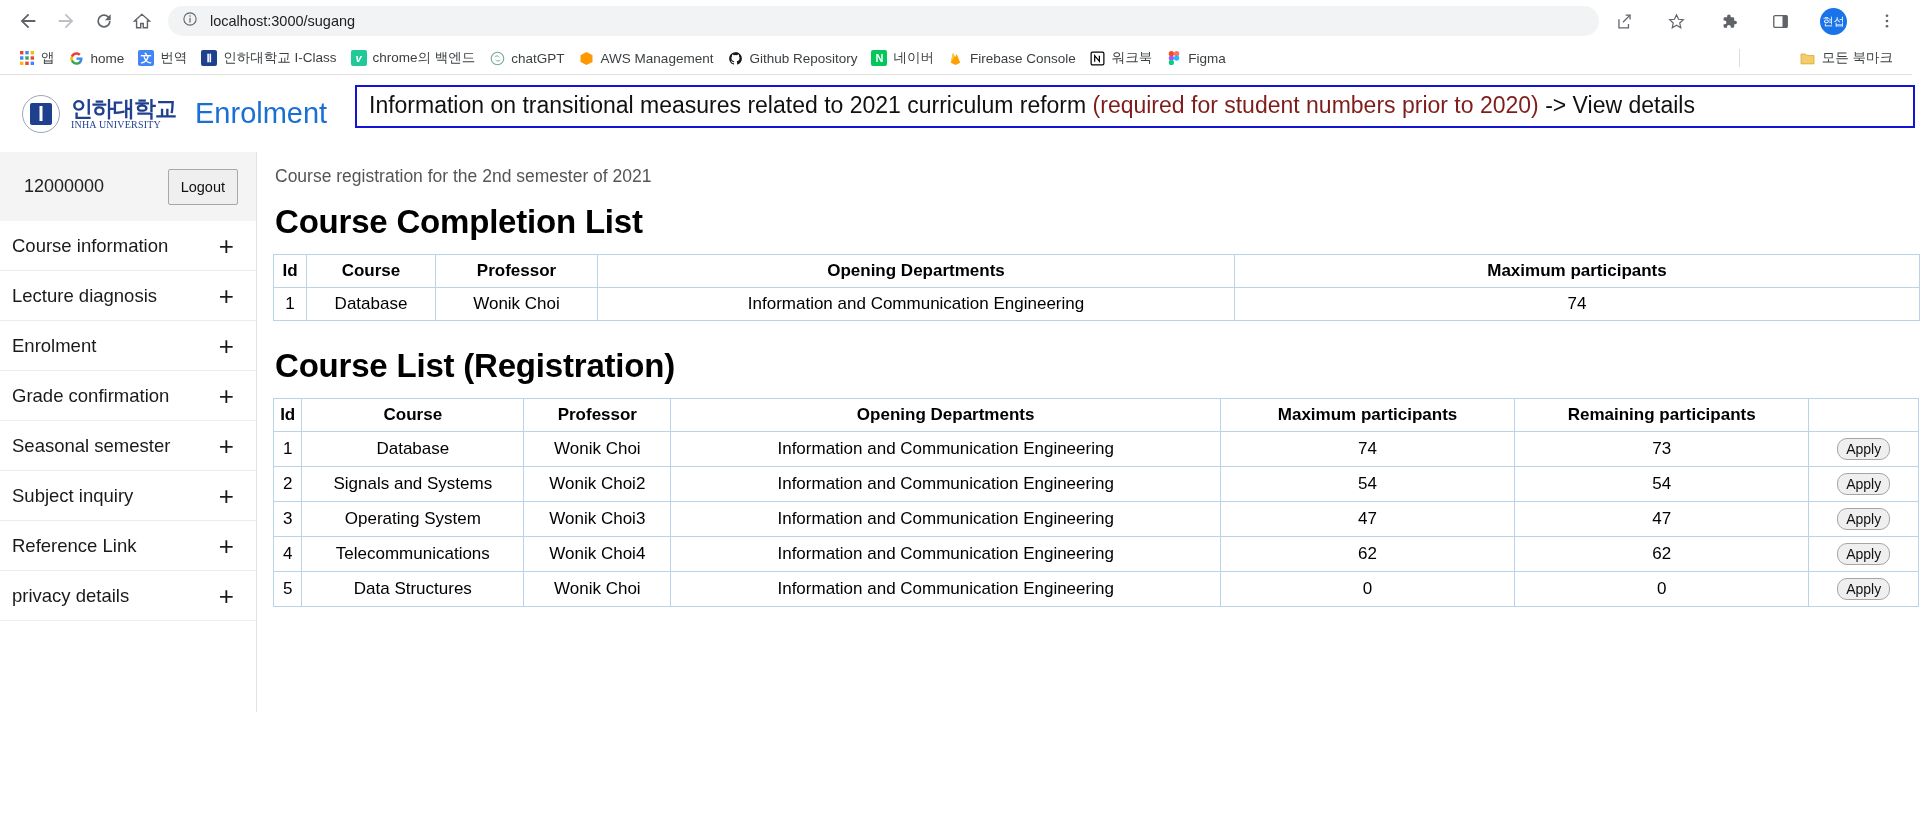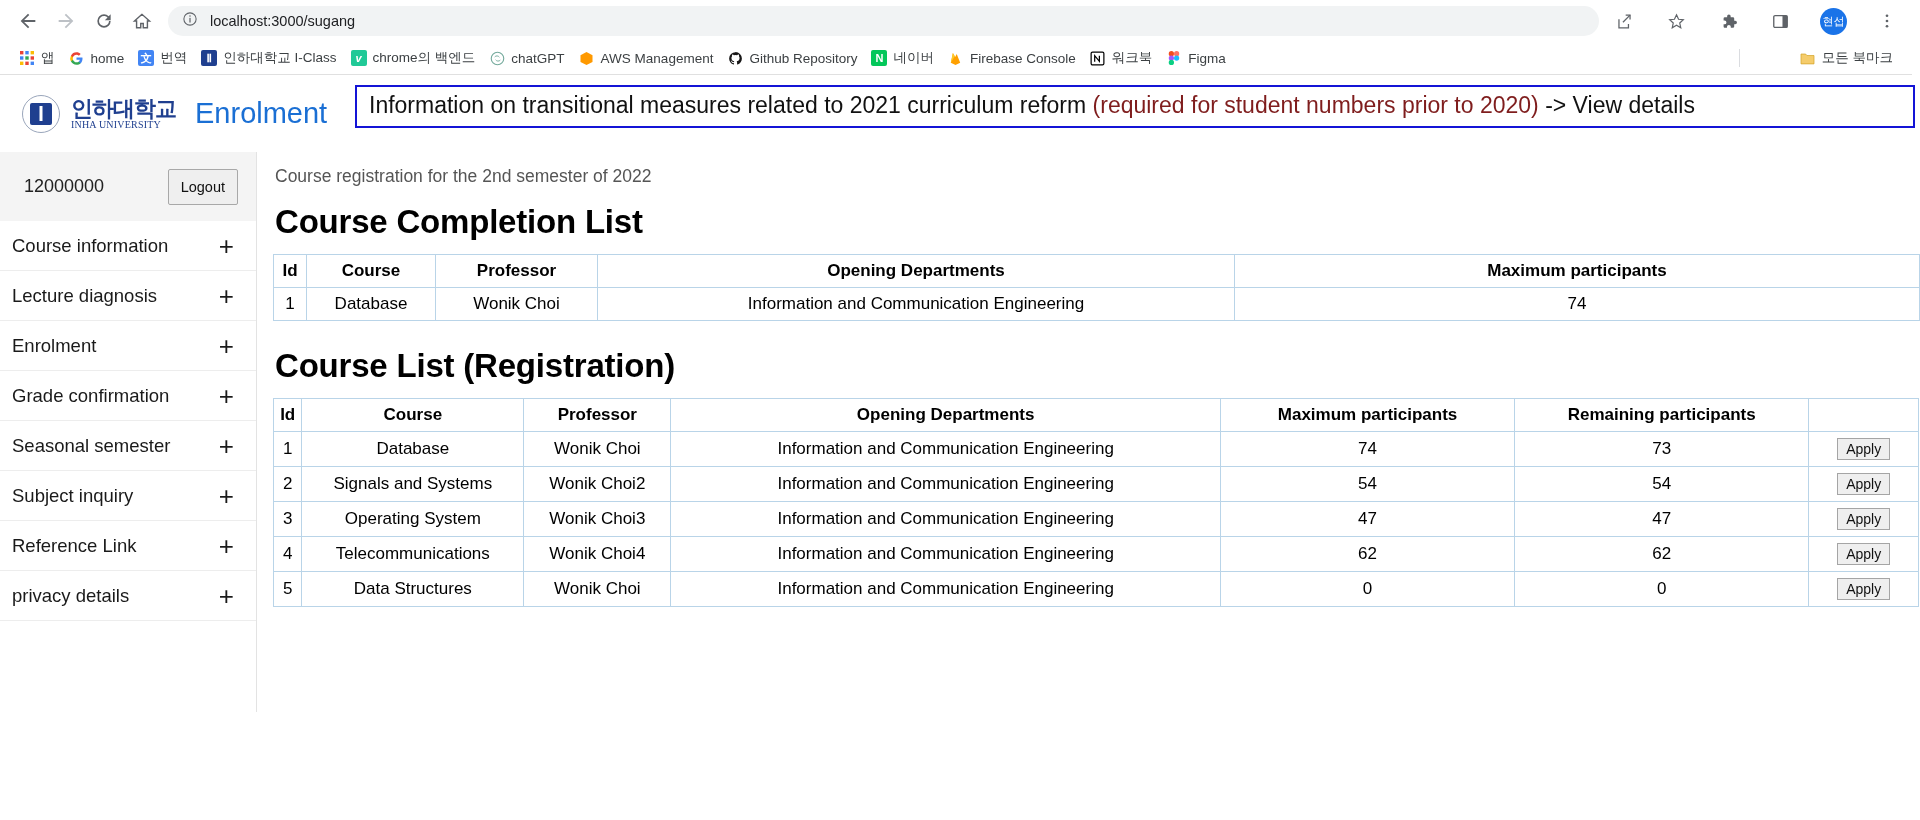--- a/index.html
+++ b/index.html
@@ -286,21 +286,21 @@
   .t-reg col.c-course{ width: 172px; }
   .t-reg col.c-prof  { width: 114px; }
   .t-reg col.c-dept  { width: 426px; }
   .t-reg col.c-max   { width: 228px; }
   .t-reg col.c-rem   { width: 228px; }
   .t-reg col.c-act   { width: 85px; }
 
   .apply-btn {
     background: #efefef;
     border: 1px solid #a5a5a5;
-    border-radius: 0;
+    border-radius: 10px;
     font-size: 14px;
     padding: 2px 8px;
     cursor: pointer;
     color: #111;
     font-family: "Liberation Sans", sans-serif;
   }
   td.action-cell { padding: 3px 6px; }
 </style>
 </head>
 <body>
@@ -555,21 +555,21 @@
         <span class="label">Reference Link</span>
         <span class="plus">+</span>
       </div>
       <div class="nav-item">
         <span class="label">privacy details</span>
         <span class="plus">+</span>
       </div>
     </div>
 
     <div class="main">
-      <div class="semester-line">Course registration for the 2nd semester of 2022</div>
+      <div class="semester-line">Course registration for the 2nd semester of 2021</div>
 
       <h2 class="section-title">Course Completion List</h2>
 
       <table class="data t-completion">
         <colgroup>
           <col class="c-id">
             <col class="c-course">
             <col class="c-prof">
             <col class="c-dept">
             <col class="c-max">

